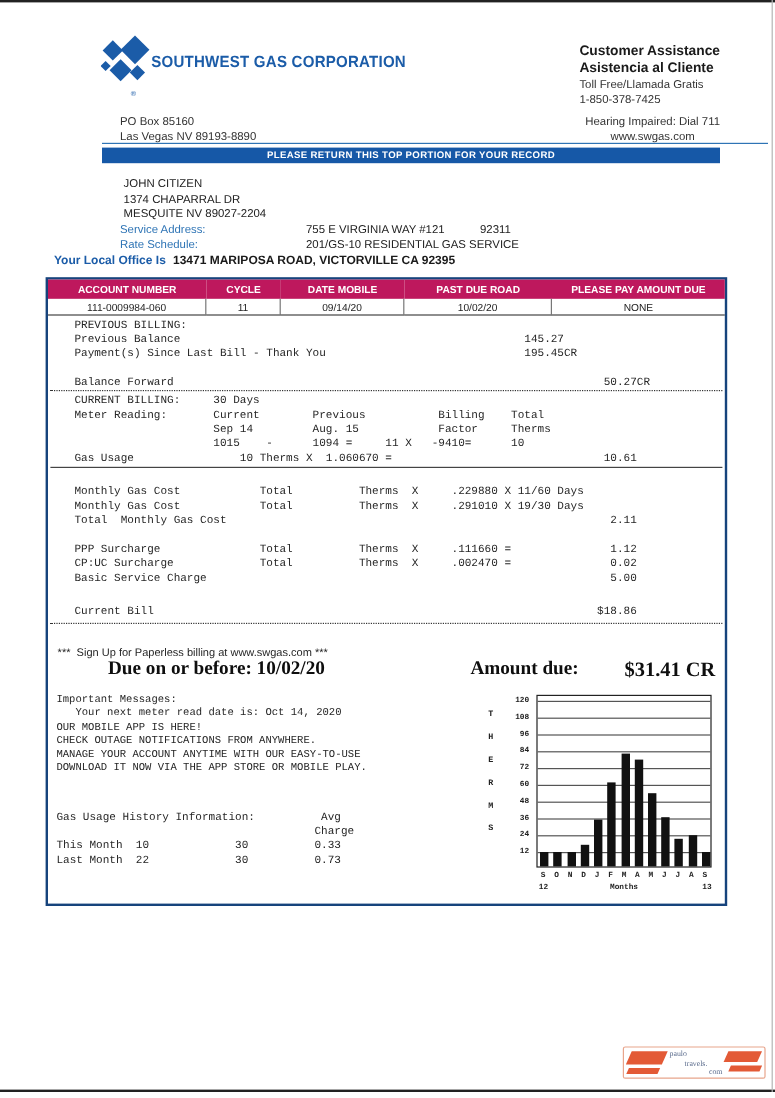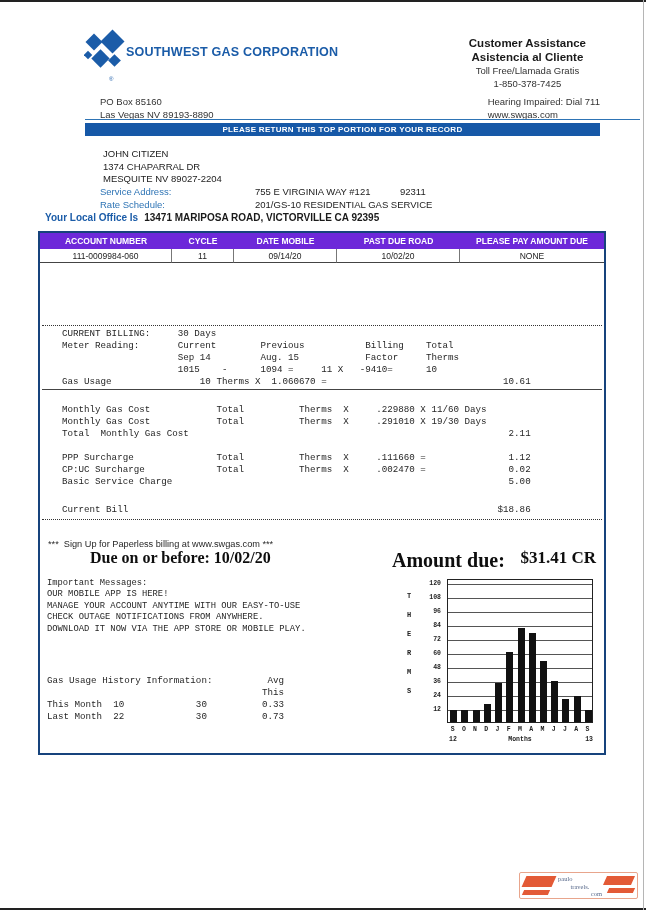--- a/index.html
+++ b/index.html
@@ -8,63 +8,63 @@
           font-family:"Liberation Sans", sans-serif; color:#222; }
   .edge-top { position:absolute; left:0; top:0; width:646px; height:2px; background:#222; }
   .edge-bottom { position:absolute; left:0; top:908px; width:646px; height:2px; background:#222; }
   .edge-right { position:absolute; left:643px; top:0; width:1px; height:910px; background:#b5b5b5; }
 
   
   .logo-wrap { position:absolute; left:84px; top:28px; width:46px; height:52px; }
   .reg-mark { position:absolute; left:109px; top:76px; font-size:6px; color:#1b5ca8; }
   .company-name { position:absolute; left:126px; top:44px; font-size:13.5px; font-weight:bold;
                   color:#1b5ca8; letter-spacing:0.2px; transform:scaleX(0.93); transform-origin:left; white-space:nowrap; }
-  .assist { position:absolute; right:60px; top:36px; text-align:center; }
+  .assist { position:absolute; right:46px; top:36px; text-align:left; }
   .assist .b { font-size:11.5px; font-weight:bold; color:#1a1a1a; line-height:14px; }
   .assist .r { font-size:9.5px; color:#333; line-height:13px; }
   .remit { position:absolute; left:100px; top:95px; font-size:9.5px; color:#333; line-height:13px; }
-  .hearing { position:absolute; right:46px; top:95px; text-align:left; font-size:9.5px; color:#333; line-height:13px; }
+  .hearing { position:absolute; right:46px; top:95px; text-align:center; font-size:9.5px; color:#333; line-height:13px; }
   .blue-rule { position:absolute; left:85px; top:119px; width:555px; height:1px; background:#2e74b5; }
   .banner { position:absolute; left:85px; top:123px; width:515px; height:13px; background:#1658a7;
             color:#fff; font-size:8px; font-weight:bold; text-align:center; line-height:13px; letter-spacing:0.3px; }
 
   
   .customer { position:absolute; left:103px; top:148px; font-size:9.5px; line-height:12.5px; color:#222; }
   .svc-row { position:absolute; left:0; width:646px; font-size:9.5px; }
   .svc-label { position:absolute; left:100px; color:#2e74b5; }
   .svc-val { position:absolute; left:255px; color:#222; }
   .svc-zip { position:absolute; left:400px; color:#222; }
   .local-office { position:absolute; left:45px; top:212px; font-size:10px; font-weight:bold; }
   .local-office .lbl { color:#1b5ca8; }
   .local-office .val { color:#1a1a1a; margin-left:6px; }
 
   
   .bill-box { position:absolute; left:38px; top:231px; width:568px; height:524px;
               border:2px solid #16437c; background:#fff; }
 
   .acct-table { position:absolute; left:0; top:0; display:flex; }
-  .at-col .at-h { background:#6d28d9; color:#fff; font-size:8.5px; font-weight:bold;
+  .at-col .at-h { background:#be185d; color:#fff; font-size:8.5px; font-weight:bold;
                   height:16px; line-height:16px; text-align:center; }
   .at-col .at-v { height:14px; line-height:14px; font-size:8.5px; text-align:center; color:#222;
                   border-right:1px solid #777; border-bottom:1.5px solid #444; }
   .at-col:last-child .at-v { border-right:none; }
 
   .mono-block { position:absolute; left:0; padding-left:22px; font-family:"Liberation Mono", monospace;
                 font-size:9.2px; color:#262626; }
   .mline { white-space:pre; height:12px; line-height:12px; }
   .mline-sm { white-space:pre; height:11.4px; line-height:11.4px; }
   .div-dotted { position:absolute; left:2px; right:2px; border-top:1.5px dotted #333; }
   .div-solid { position:absolute; left:2px; right:2px; border-top:1px solid #444; }
 
   .signup { position:absolute; left:8px; top:306px; font-family:Liberation Sans, sans-serif; font-size:9.2px; color:#262626; white-space:pre; }
 
   .due-line { position:absolute; left:50px; top:316px; font-family:"Liberation Serif", serif;
               font-weight:bold; font-size:16px; color:#0e0e0e; }
   .amount-label { position:absolute; left:352px; top:316px; font-family:"Liberation Serif", serif;
-                  font-weight:bold; font-size:20px; color:#0e0e0e;text-align:right; }
+                  font-weight:bold; font-size:16px; color:#0e0e0e;text-align:right; }
   .amount-value { position:absolute; right:8px; top:315px; font-family:"Liberation Serif", serif;
                   font-weight:bold; font-size:17px; color:#0e0e0e; }
 
   .messages { position:absolute; left:7px; top:345px; font-family:"Liberation Mono", monospace; font-size:8.8px; color:#262626; }
   .history  { position:absolute; left:7px; top:442px; font-family:"Liberation Mono", monospace; font-size:9.2px; color:#262626; }
 
   
   .chart { position:absolute; left:363px; top:340px; width:202px; height:182px; }
   .chart-ylab { position:absolute; left:2px; top:14px; width:8px; font-family:"Liberation Mono", monospace;
                 font-size:7px; font-weight:bold; color:#222; }
@@ -171,20 +171,27 @@
         <div class="at-col" style="width: 123px;">
           <div class="at-h">PAST DUE ROAD</div>
           <div class="at-v">10/02/20</div>
         </div>
         <div class="at-col" style="width: 144px;">
           <div class="at-h">PLEASE PAY AMOUNT DUE</div>
           <div class="at-v">NONE</div>
         </div>
       </div>
 
+    <div class="mono-block" style="top:32px;">
+        <div class="mline">PREVIOUS BILLING:</div>
+        <div class="mline">Previous Balance                                                    145.27</div>
+        <div class="mline">Payment(s) Since Last Bill - Thank You                              195.45CR</div>
+        <div class="mline">&nbsp;</div>
+        <div class="mline">Balance Forward                                                                 50.27CR</div>
+      </div>
     <div class="div-dotted" style="top:92px;"></div>
     <div class="mono-block" style="top:95px;">
         <div class="mline">CURRENT BILLING:     30 Days</div>
         <div class="mline">Meter Reading:       Current        Previous           Billing    Total</div>
         <div class="mline">                     Sep 14         Aug. 15            Factor     Therms</div>
         <div class="mline">                     1015    -      1094 =     11 X   -9410=      10</div>
         <div class="mline">Gas Usage                10 Therms X  1.060670 =                                10.61</div>
       </div>
     <div class="div-solid" style="top:156px;"></div>
     <div class="mono-block" style="top:159px;">
@@ -204,29 +211,30 @@
 
     <div class="signup">***  Sign Up for Paperless billing at www.swgas.com ***</div>
 
     <div class="due-line">Due on or before: 10/02/20</div>
     <div class="amount-label">Amount due:</div>
     <div class="amount-value">$31.41 CR</div>
 
     <div class="messages">
 
     <div class="mline-sm">Important Messages:</div>
+        <div class="mline-sm">   Your next meter read date is: Oct 14, 2020</div>
         <div class="mline-sm">OUR MOBILE APP IS HERE!</div>
+        <div class="mline-sm">CHECK OUTAGE NOTIFICATIONS FROM ANYWHERE.</div>
         <div class="mline-sm">MANAGE YOUR ACCOUNT ANYTIME WITH OUR EASY-TO-USE</div>
-        <div class="mline-sm">CHECK OUTAGE NOTIFICATIONS FROM ANYWHERE.</div>
         <div class="mline-sm">DOWNLOAD IT NOW VIA THE APP STORE OR MOBILE PLAY.</div>
       </div>
 
     <div class="history">
         <div class="mline">Gas Usage History Information:          Avg</div>
-        <div class="mline">                                       This</div>
+        <div class="mline">                                       Charge</div>
         <div class="mline">This Month  10             30          0.33</div>
         <div class="mline">Last Month  22             30          0.73</div>
       </div>
 
     <div class="chart">
       <div class="chart-ylab" id="chart-ylab">
           <div>T</div>
           <div>H</div>
           <div>E</div>
           <div>R</div>

